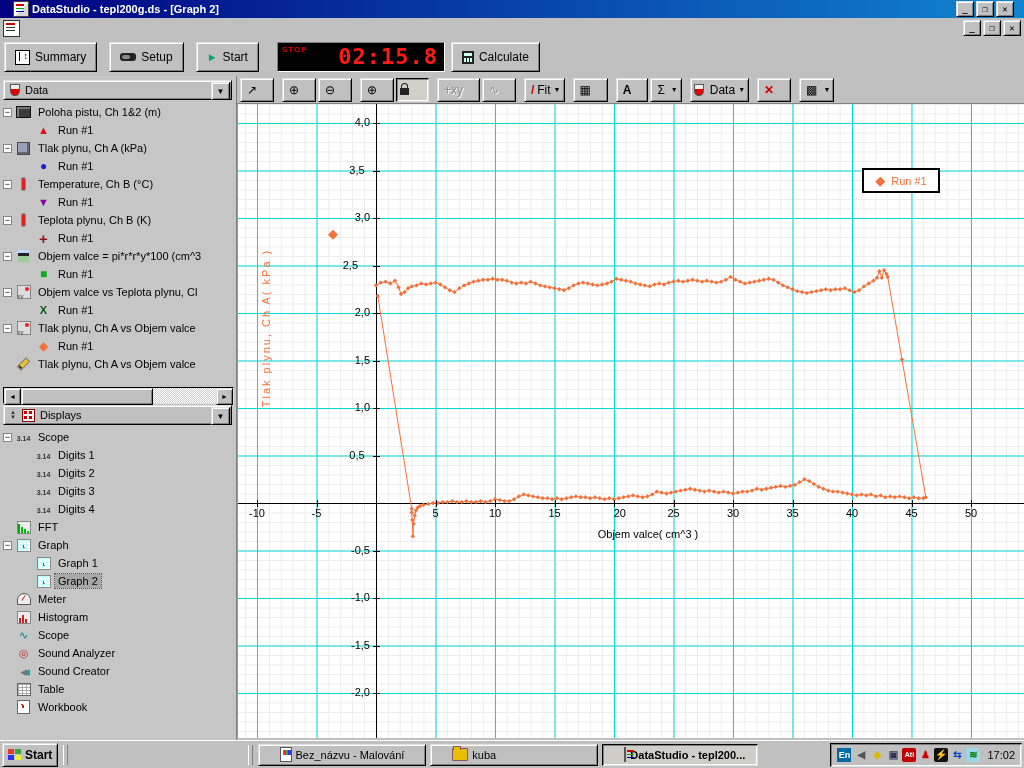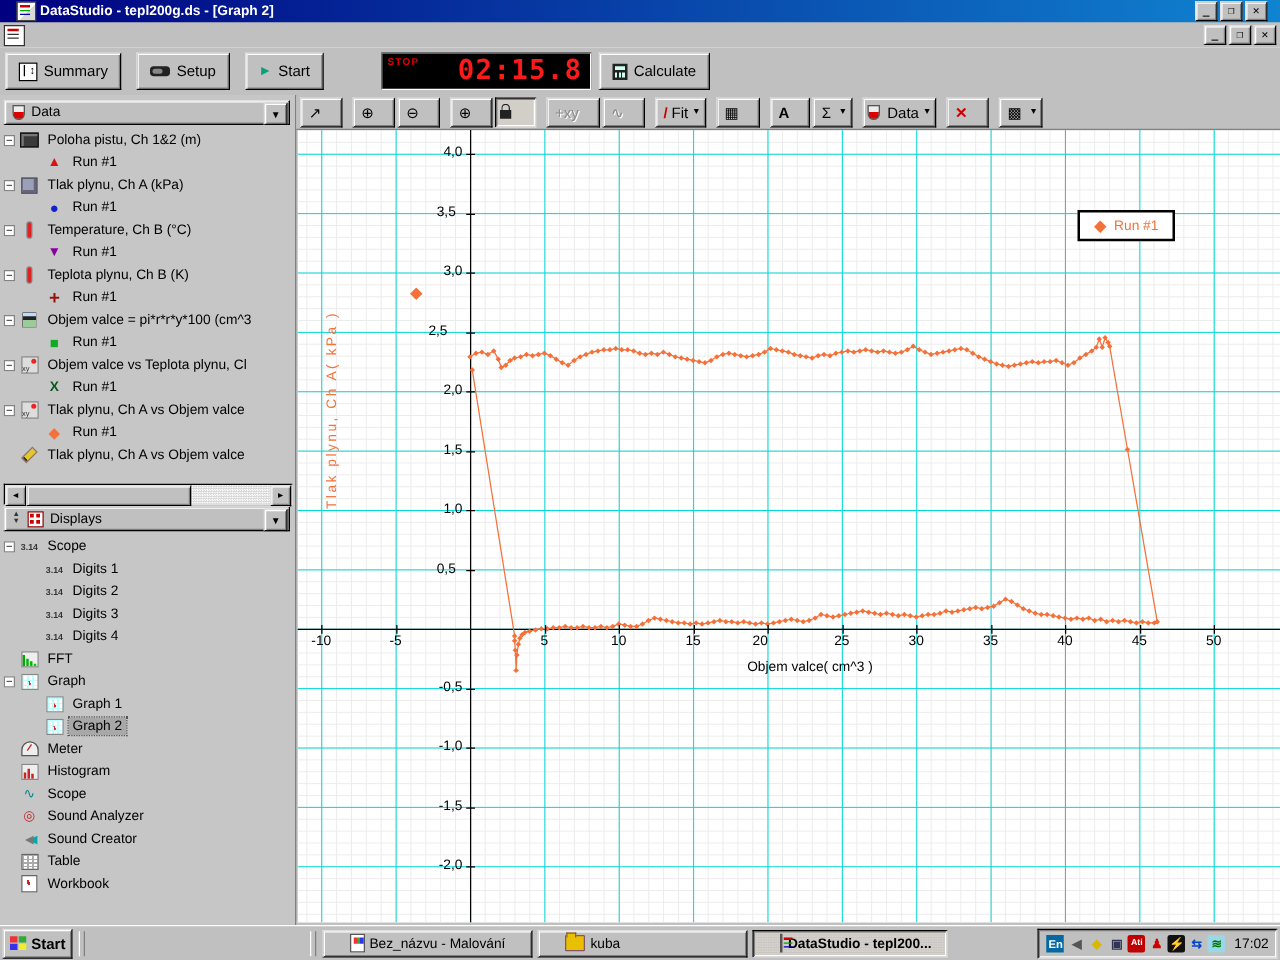--- a/index.html
+++ b/index.html
@@ -26,21 +26,21 @@
     display:flex;align-items:center;border-bottom:1px solid #fff}
   .docicon{width:15px;height:15px;margin:0 4px 0 3px;background:#fff;border:1px solid #333;position:relative}
   .docicon::before{content:"";position:absolute;left:2px;top:2px;width:9px;height:2px;background:#c00}
   .docicon::after{content:"";position:absolute;left:2px;top:6px;width:9px;height:1px;background:#333;box-shadow:0 3px 0 #333}
   .menuitem{padding:2px 7px;white-space:nowrap}
   .menubar .spacer{flex:1}
   
   .maintb{position:absolute;left:0;top:38px;width:1024px;height:38px;background:#c0c0c0;
     border-bottom:1px solid #808080;display:flex;align-items:center}
   .bigbtn{height:28px;display:flex;align-items:center;gap:5px;padding:0 10px;font-size:12px}
-  .timer{width:166px;height:28px;background:#000;margin-left:46px;margin-right:6px;position:relative;
+  .timer{width:166px;height:28px;background:#000;margin-left:18px;margin-right:6px;position:relative;
     border:1px solid;border-color:#808080 #fff #fff #808080}
   .timer .stop{position:absolute;left:4px;top:2px;color:#e00000;font-size:8px;font-weight:bold;letter-spacing:1px}
   .timer .time{position:absolute;right:6px;top:1px;color:#ff1a1a;font-size:22px;font-weight:bold;
     font-family:"DejaVu Sans Mono",monospace;letter-spacing:1px}
   .summary-icon{width:13px;height:13px;border:1px solid #000;background:#fff;position:relative}
   .summary-icon::before{content:"";position:absolute;left:3px;top:1px;width:1px;height:9px;background:#000}
   .summary-icon::after{content:"↕";position:absolute;right:1px;top:0px;font-size:9px}
   .setup-icon{width:16px;height:8px;background:#222;border-radius:3px;position:relative}
   .setup-icon::before{content:"";position:absolute;left:2px;top:2px;width:8px;height:4px;background:#888;border-radius:2px}
   .start-icon{color:#0aa07a;font-size:11px}
@@ -579,21 +579,21 @@
         <span class="ticklabel" style="left: 7px; top: 403px; width: 24px; text-align: center;">-10</span>
         <span class="tickmark" style="left: 19px; top: 396px; width: 1px; height: 7px;"></span>
         <span class="ticklabel" style="left: 66.5px; top: 403px; width: 24px; text-align: center;">-5</span>
         <span class="tickmark" style="left: 78.5px; top: 396px; width: 1px; height: 7px;"></span>
         <span class="ticklabel" style="left: 185.5px; top: 403px; width: 24px; text-align: center;">5</span>
         <span class="tickmark" style="left: 197.5px; top: 396px; width: 1px; height: 7px;"></span>
         <span class="ticklabel" style="left: 245px; top: 403px; width: 24px; text-align: center;">10</span>
         <span class="tickmark" style="left: 257px; top: 396px; width: 1px; height: 7px;"></span>
         <span class="ticklabel" style="left: 304.5px; top: 403px; width: 24px; text-align: center;">15</span>
         <span class="tickmark" style="left: 316.5px; top: 396px; width: 1px; height: 7px;"></span>
-        <span class="ticklabel" style="left: 364px; top: 403px; width: 24px; text-align: left;">20</span>
+        <span class="ticklabel" style="left: 364px; top: 403px; width: 24px; text-align: right;">20</span>
         <span class="tickmark" style="left: 376px; top: 396px; width: 1px; height: 7px;"></span>
         <span class="ticklabel" style="left: 423.5px; top: 403px; width: 24px; text-align: center;">25</span>
         <span class="tickmark" style="left: 435.5px; top: 396px; width: 1px; height: 7px;"></span>
         <span class="ticklabel" style="left: 483px; top: 403px; width: 24px; text-align: center;">30</span>
         <span class="tickmark" style="left: 495px; top: 396px; width: 1px; height: 7px;"></span>
         <span class="ticklabel" style="left: 542.5px; top: 403px; width: 24px; text-align: center;">35</span>
         <span class="tickmark" style="left: 554.5px; top: 396px; width: 1px; height: 7px;"></span>
         <span class="ticklabel" style="left: 602px; top: 403px; width: 24px; text-align: center;">40</span>
         <span class="tickmark" style="left: 614px; top: 396px; width: 1px; height: 7px;"></span>
         <span class="ticklabel" style="left: 661.5px; top: 403px; width: 24px; text-align: center;">45</span>

